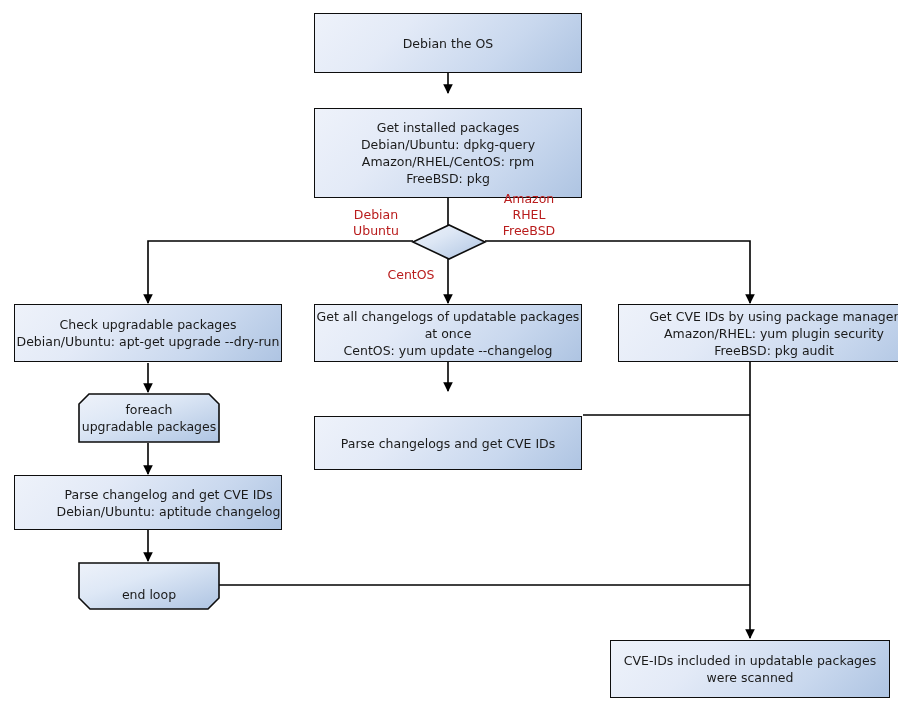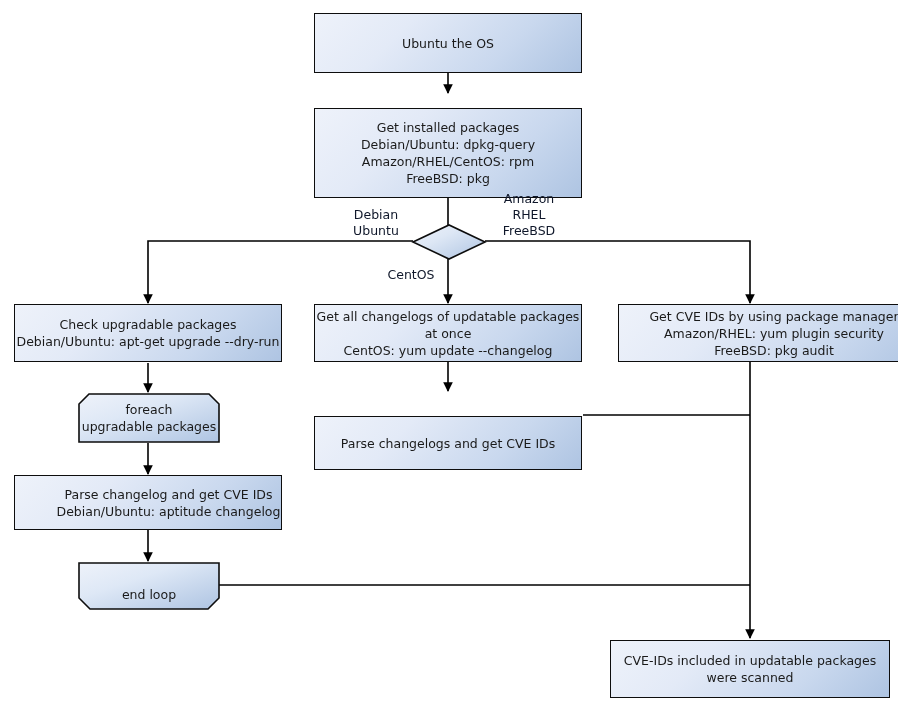--- a/index.html
+++ b/index.html
@@ -48,21 +48,21 @@
   .shape-svg {
     position: absolute;
     left: 0;
     top: 0;
     overflow: visible;
   }
   .edge-label {
     position: absolute;
     font-size: 12.5px;
     line-height: 16px;
-    color: #0f172a;
+    color: #b91c1c;
     white-space: pre-line;
     text-align: center;
   }
   .overflow-node {
     white-space: nowrap;
     overflow: visible;
   }
 </style>
 </head>
 <body>
@@ -98,21 +98,21 @@
 
       <path d="M 583 415 L 750 415"></path>
 
       <path d="M 218 585 L 750 585"></path>
 
       <path d="M 750 360 L 750 638" marker-end="url(#arrow)"></path>
     </g>
   </svg>
 
   <div class="node proc" style="left:314px; top:13px; width:268px; height:60px;">
-    <span class="label">Ubuntu the OS</span>
+    <span class="label">Debian the OS</span>
   </div>
 
   <div class="node proc" style="left:314px; top:108px; width:268px; height:90px;">
     <span class="label">Get installed packages
 Debian/Ubuntu: dpkg-query
 Amazon/RHEL/CentOS: rpm
 FreeBSD: pkg</span>
   </div>
 
   <svg class="shape-svg" style="left:411px; top:223px; width:76px; height:38px;" viewBox="0 0 76 38" width="76" height="38">

